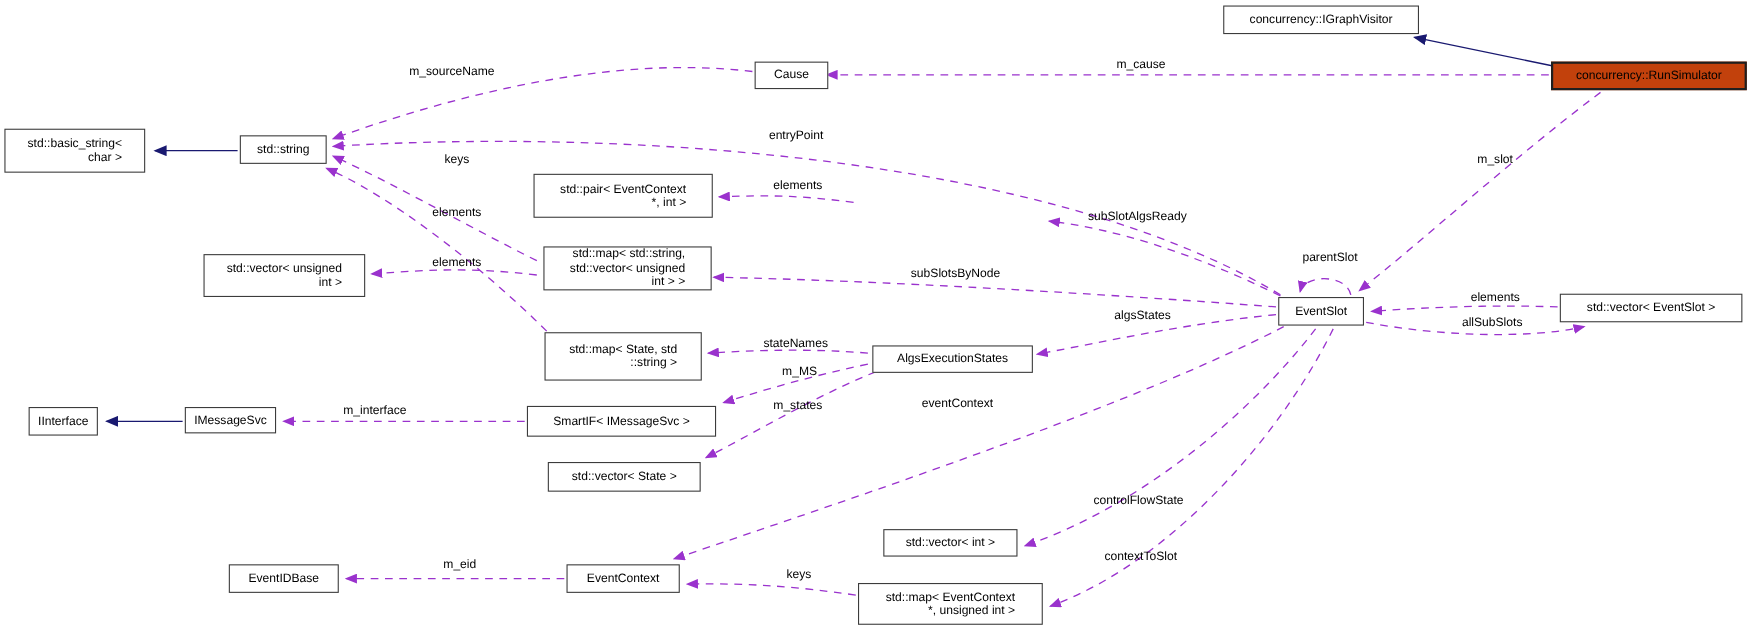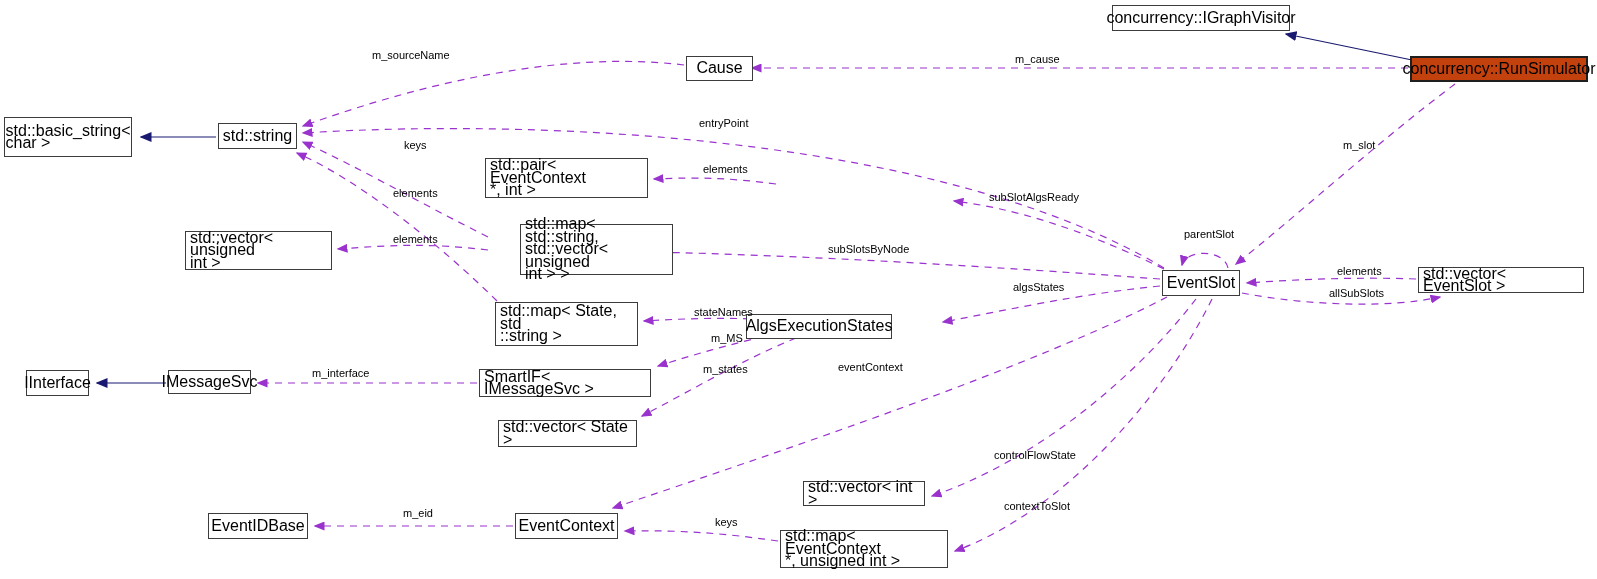--- a/index.html
+++ b/index.html
@@ -10,23 +10,23 @@
     font-family:"Liberation Sans", sans-serif;
     overflow:hidden;
   }
   .edges{position:absolute;left:0;top:0;z-index:1;}
   .node{
     position:absolute;z-index:2;
     box-sizing:border-box;
     background:#ffffff;
     border:1px solid #3c3c3c;
     color:#000000;
-    font-size:16px;line-height:12.5px;
+    font-size:11px;line-height:12.5px;
     display:flex;align-items:center;justify-content:center;
-    text-align:left;white-space:pre-line;
+    text-align:right;white-space:pre-line;
     padding:1px 4px;
     cursor:pointer;
   }
   .node.selected{
     background:#c2410c;
     border:2px solid #1f1f1f;
     cursor:default;
   }
   .elabel{
     position:absolute;z-index:3;
@@ -84,41 +84,41 @@
   </svg>
 
   <div class="node" style="left:1112px;top:5px;width:178px;height:26px">concurrency::IGraphVisitor</div>
   <div class="node selected" style="left:1410px;top:56px;width:178px;height:26px">concurrency::RunSimulator</div>
   <div class="node" style="left:686px;top:56px;width:67px;height:25px">Cause</div>
   <div class="node" style="left:4px;top:117px;width:128px;height:40px">std::basic_string&lt;
 char &gt;</div>
   <div class="node" style="left:218px;top:123px;width:79px;height:26px">std::string</div>
   <div class="node" style="left:485px;top:158px;width:163px;height:40px">std::pair&lt; EventContext
 *, int &gt;</div>
-  <div class="node" style="left:520px;top:224px;width:153px;height:51px">std::map&lt; std::string,
+  <div class="node" style="left:494px;top:224px;width:153px;height:40px">std::map&lt; std::string,
 std::vector&lt; unsigned
 int &gt; &gt;</div>
   <div class="node" style="left:185px;top:231px;width:147px;height:39px">std::vector&lt; unsigned
 int &gt;</div>
   <div class="node" style="left:495px;top:302px;width:143px;height:44px">std::map&lt; State, std
 ::string &gt;</div>
-  <div class="node" style="left:746px;top:314px;width:146px;height:25px">AlgsExecutionStates</div>
+  <div class="node" style="left:793px;top:314px;width:146px;height:25px">AlgsExecutionStates</div>
   <div class="node" style="left:26px;top:370px;width:63px;height:26px">IInterface</div>
   <div class="node" style="left:168px;top:370px;width:83px;height:24px">IMessageSvc</div>
   <div class="node" style="left:498px;top:420px;width:139px;height:27px">std::vector&lt; State &gt;</div>
   <div class="node" style="left:479px;top:369px;width:172px;height:28px">SmartIF&lt; IMessageSvc &gt;</div>
   <div class="node" style="left:208px;top:513px;width:100px;height:26px">EventIDBase</div>
   <div class="node" style="left:515px;top:513px;width:103px;height:26px">EventContext</div>
   <div class="node" style="left:803px;top:481px;width:122px;height:25px">std::vector&lt; int &gt;</div>
   <div class="node" style="left:780px;top:530px;width:168px;height:38px">std::map&lt; EventContext
 *, unsigned int &gt;</div>
   <div class="node" style="left:1162px;top:270px;width:78px;height:26px">EventSlot</div>
   <div class="node" style="left:1418px;top:267px;width:166px;height:26px">std::vector&lt; EventSlot &gt;</div>
 
-  <span class="elabel" style="left:360px;top:50px">m_sourceName</span>
+  <span class="elabel" style="left:360px;top:60px">m_sourceName</span>
   <span class="elabel" style="left:1003px;top:54px">m_cause</span>
   <span class="elabel" style="left:687px;top:118px">entryPoint</span>
   <span class="elabel" style="left:392px;top:140px">keys</span>
   <span class="elabel" style="left:381px;top:188px">elements</span>
   <span class="elabel" style="left:381px;top:234px">elements</span>
   <span class="elabel" style="left:691px;top:164px">elements</span>
   <span class="elabel" style="left:977px;top:192px">subSlotAlgsReady</span>
   <span class="elabel" style="left:816px;top:244px">subSlotsByNode</span>
   <span class="elabel" style="left:1172px;top:229px">parentSlot</span>
   <span class="elabel" style="left:1001px;top:282px">algsStates</span>

